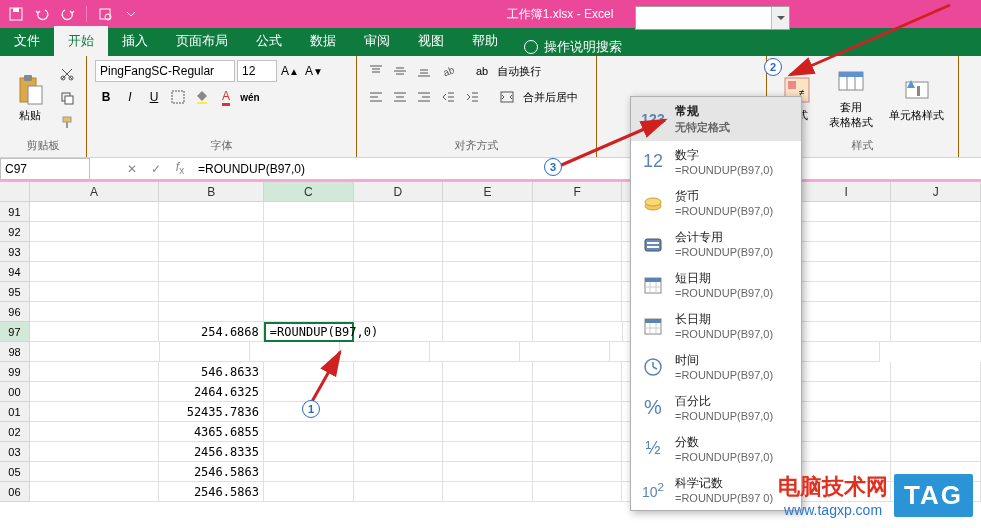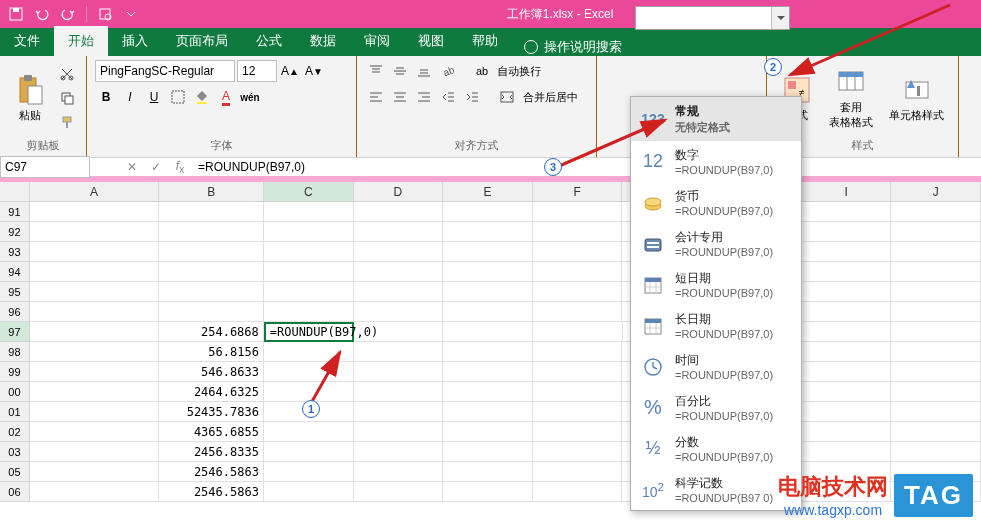--- a/index.html
+++ b/index.html
@@ -28,21 +28,21 @@
 .big-btn{display:flex;flex-direction:column;align-items:center;justify-content:center;gap:2px;padding:4px 6px;cursor:pointer;font-size:11px;}
 .icon-box{width:32px;height:32px;display:flex;align-items:center;justify-content:center;}
 
 .font-row{display:flex;gap:2px;align-items:center;}
 .font-select{height:22px;border:1px solid #c0c0c0;background:#fff;padding:0 4px;font-size:12px;}
 .font-name{width:140px;}
 .font-size{width:40px;}
 .small-btn{width:22px;height:22px;display:flex;align-items:center;justify-content:center;border:1px solid transparent;cursor:pointer;}
 
 
-.fmbar{height:24px;border-bottom:6px solid #f9a8d4;display:flex;align-items:center;background:#fff;}
+.fmbar{height:24px;border-bottom:3px solid #f9a8d4;display:flex;align-items:center;background:#fff;}
 .namebox{width:90px;height:22px;border:1px solid #c0c0c0;padding:0 4px;font-size:12px;display:flex;align-items:center;}
 .fmbar .fm-btn{width:24px;text-align:center;color:#888;cursor:pointer;}
 .fm-input{flex:1;padding:0 6px;font-size:12px;}
 
 
 .grid{position:relative;}
 .col-headers{display:flex;height:20px;background:#f0f0f0;border-bottom:1px solid #d4d4d4;}
 .corner{width:30px;border-right:1px solid #d4d4d4;background:#f0f0f0;}
 .col-h{border-right:1px solid #d4d4d4;text-align:center;line-height:20px;font-size:12px;color:#333;}
 .col-A{width:130px;}.col-B{width:105px;}.col-C{width:90px;}.col-D{width:90px;}.col-E{width:90px;}.col-F{width:90px;}.col-G{width:90px;}.col-H{width:90px;}.col-I{width:90px;}.col-J{width:90px;}
@@ -455,21 +455,20 @@
   <div class="cell col-E"></div>
   <div class="cell col-F"></div>
   <div class="cell col-G"></div>
   <div class="cell col-H"></div>
   <div class="cell col-I"></div>
   <div class="cell col-J"></div>
       </div>
       <div class="row">
         <div class="row-h">98</div>
   <div class="cell col-A"></div>
-  <div class="cell col-B">56.8156</div>
   <div class="cell col-C " style=""></div>
   <div class="cell col-D"></div>
   <div class="cell col-E"></div>
   <div class="cell col-F"></div>
   <div class="cell col-G"></div>
   <div class="cell col-H"></div>
   <div class="cell col-I"></div>
   <div class="cell col-J"></div>
       </div>
       <div class="row">

